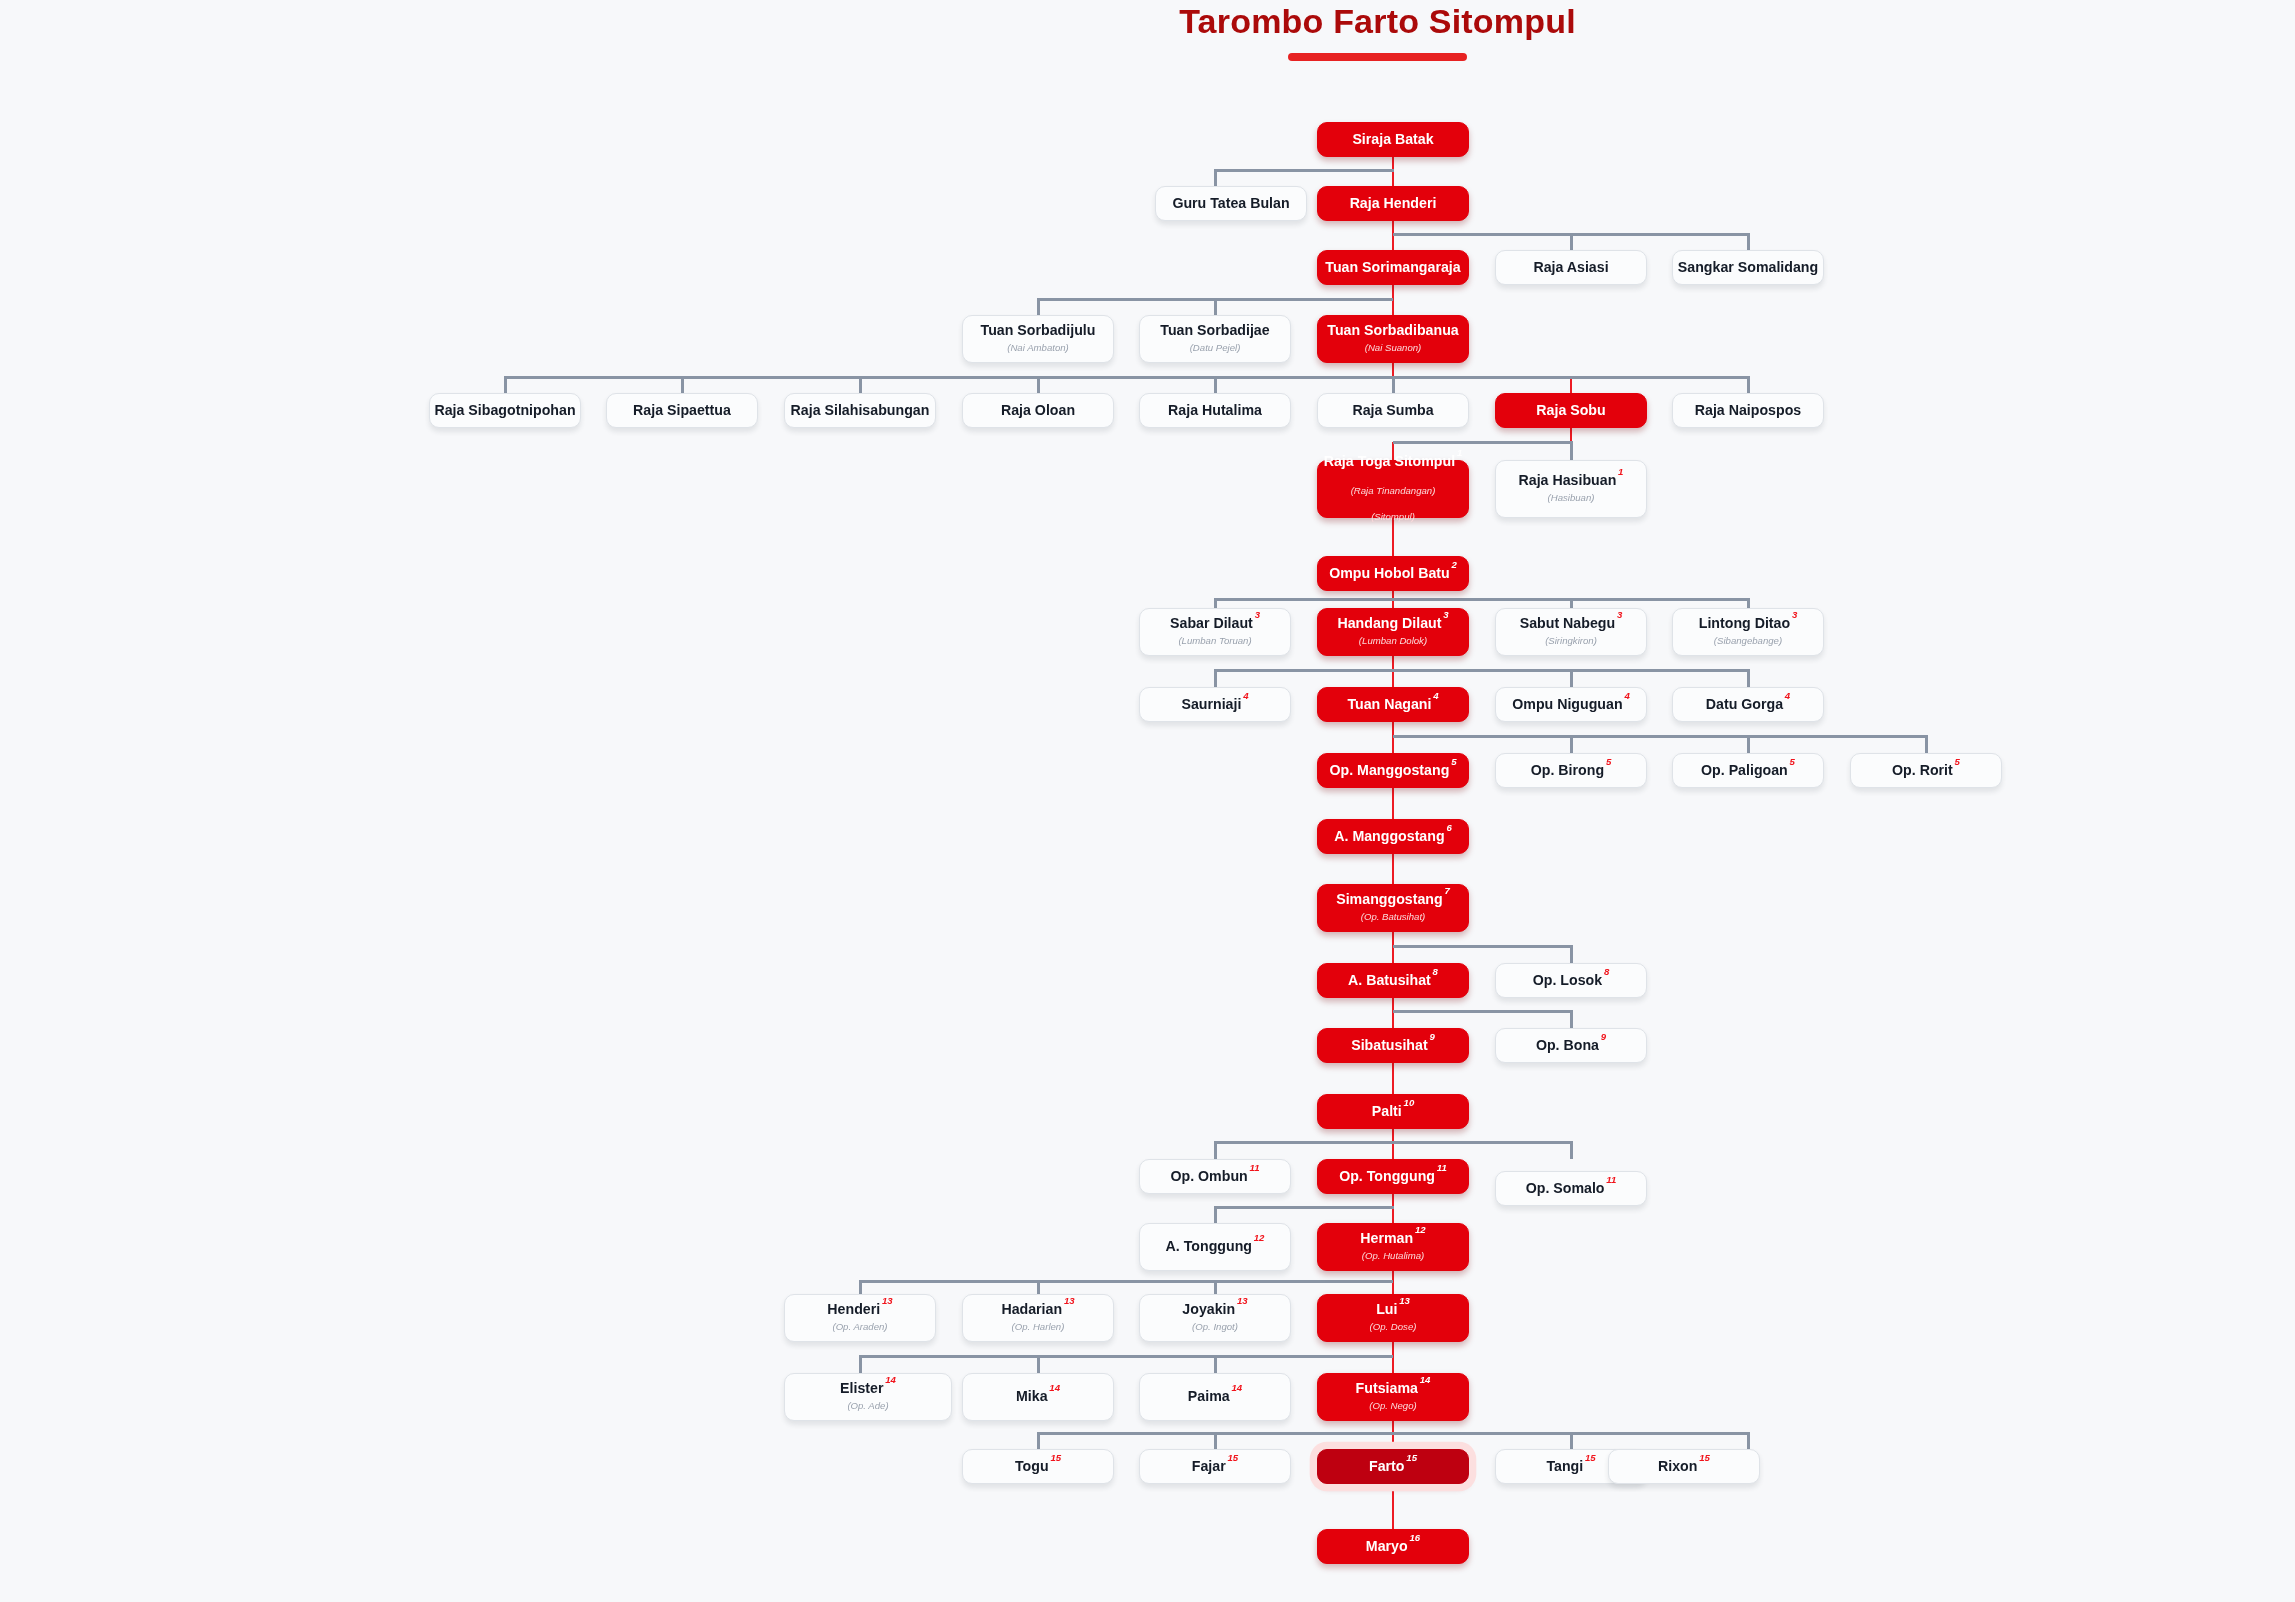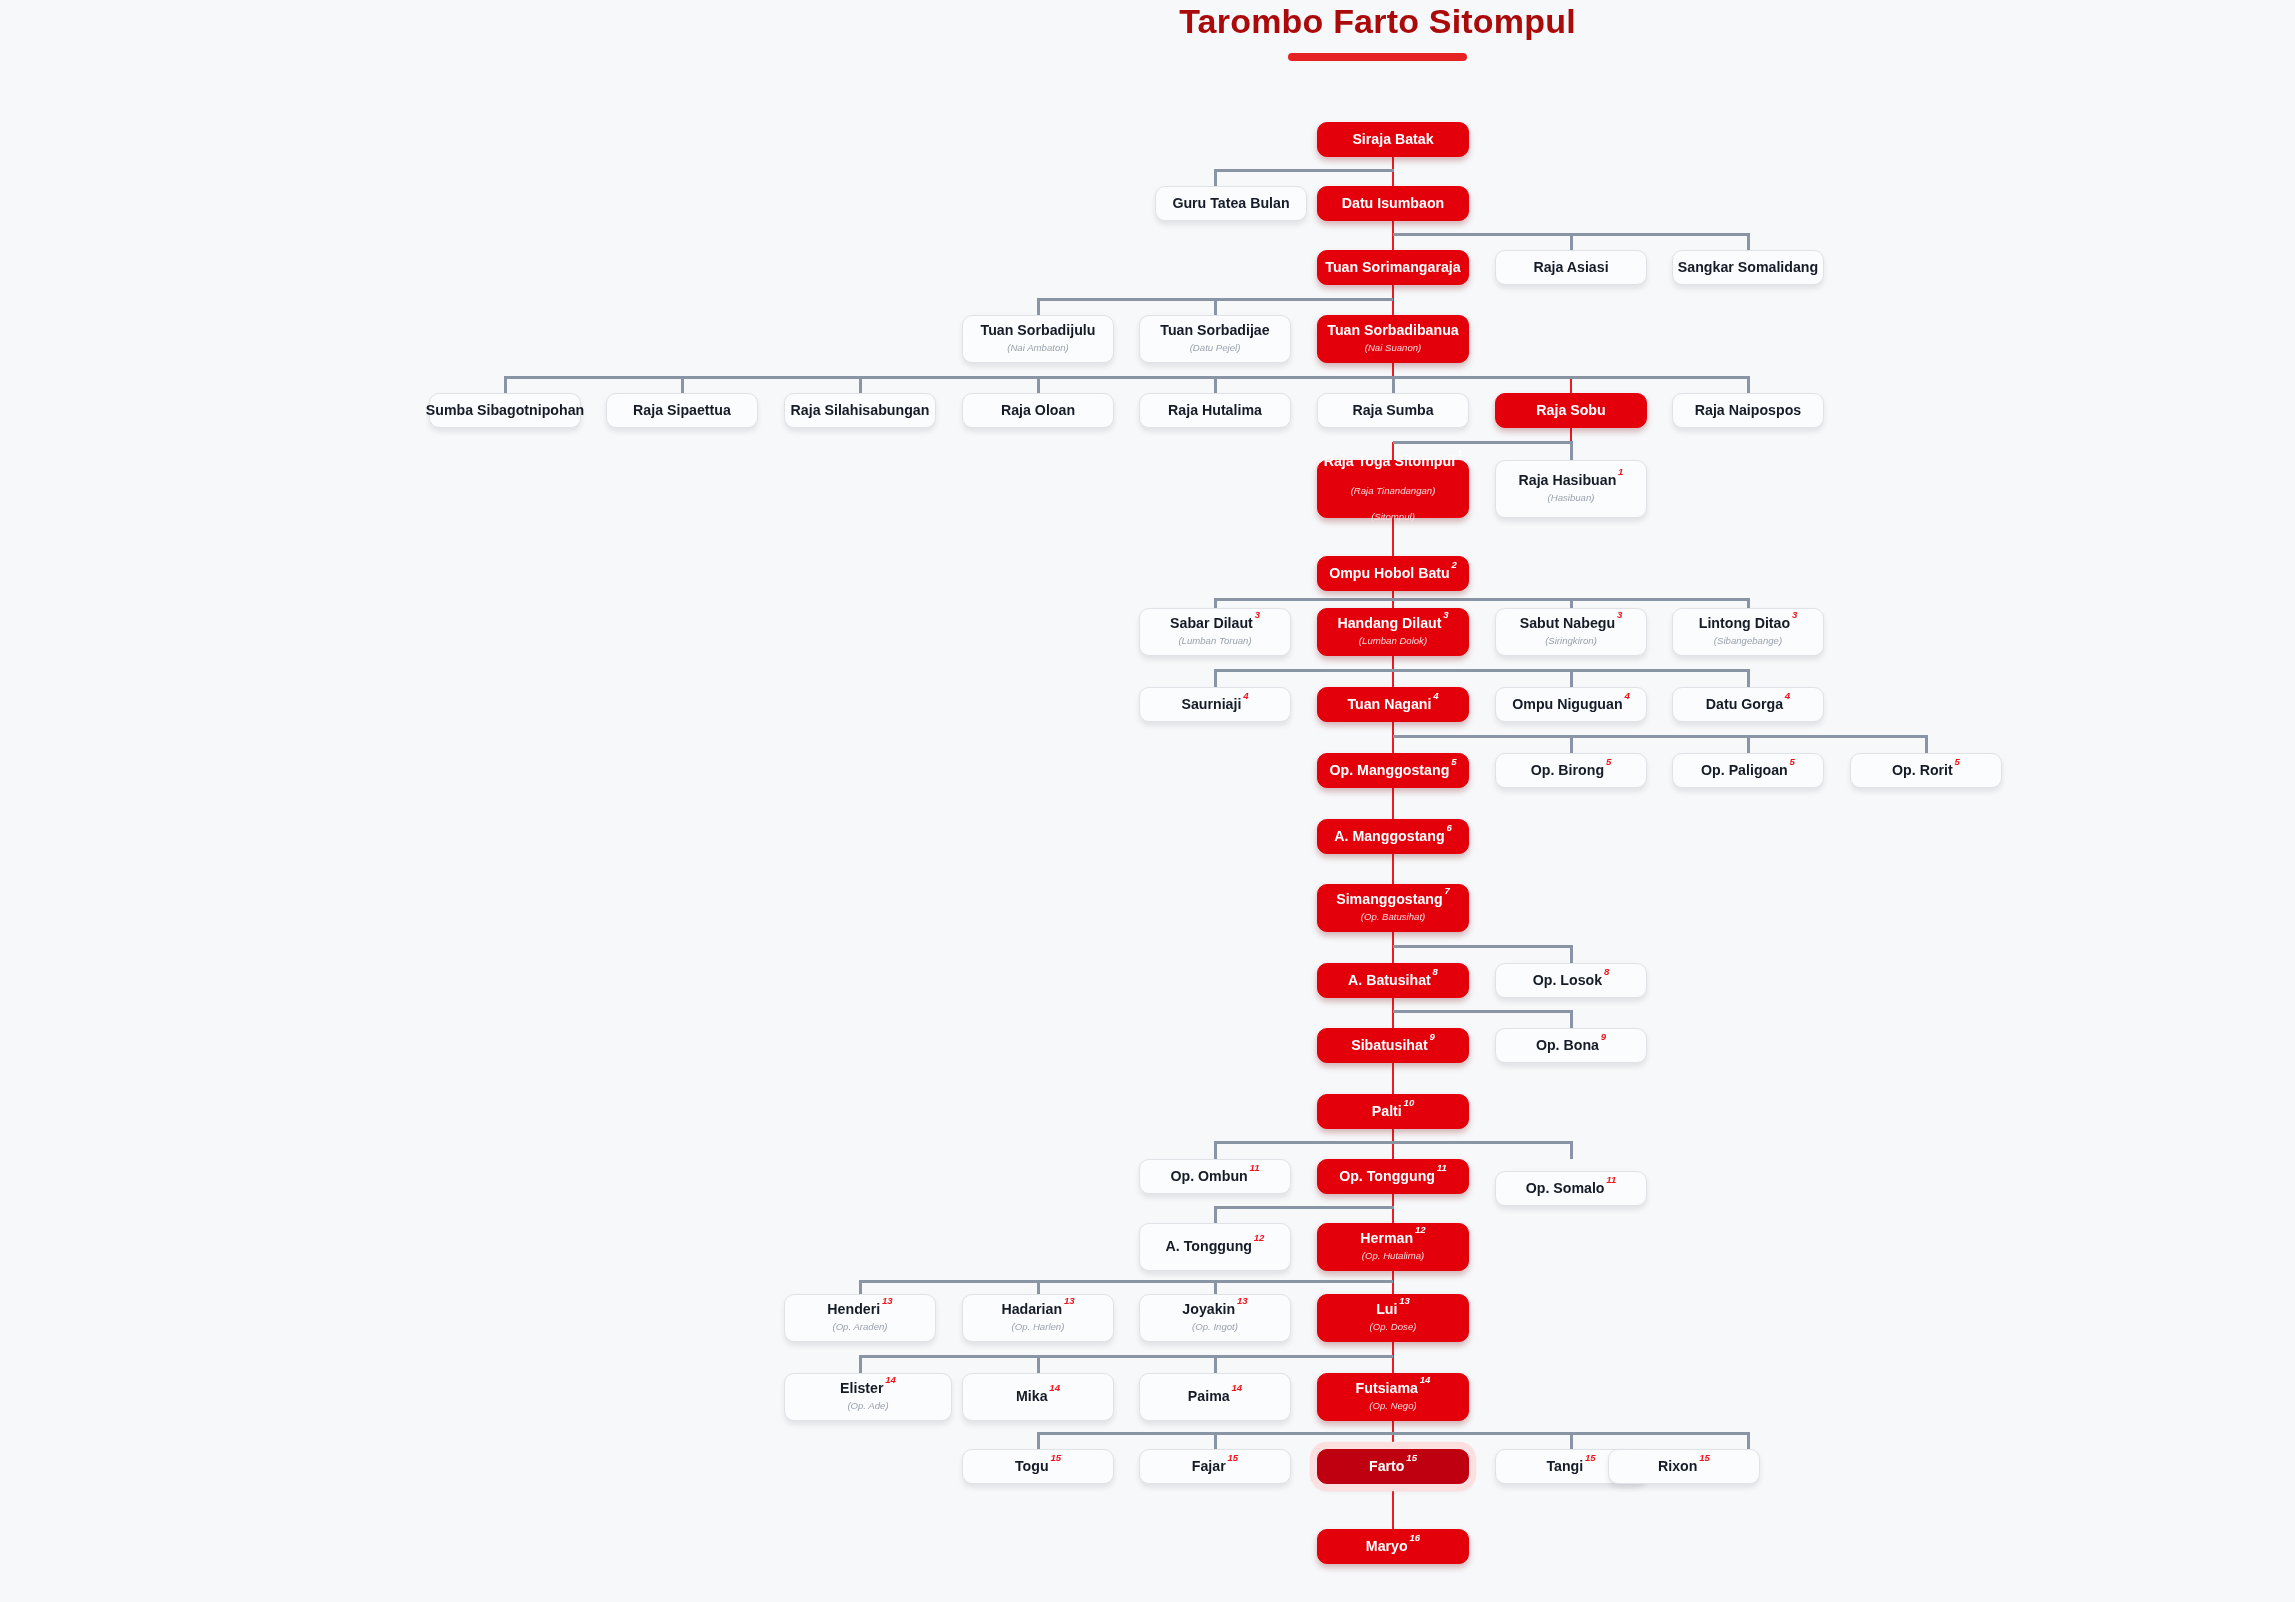--- a/index.html
+++ b/index.html
@@ -139,21 +139,21 @@
 </div>
 
 <div id="tree">
     <div class="node hl" style="left: 1317px; top: 122px; width: 152px; height: 35px; z-index: 3;">
       <div class="nm">Siraja Batak</div>
     </div>
     <div class="node plain" style="left: 1139px; top: 186px; width: 152px; height: 35px; z-index: 3; margin-left: 16px;">
       <div class="nm">Guru Tatea Bulan</div>
     </div>
     <div class="node hl" style="left: 1317px; top: 186px; width: 152px; height: 35px; z-index: 3;">
-      <div class="nm">Datu Isumbaon</div>
+      <div class="nm">Raja Henderi</div>
     </div>
     <div class="node hl" style="left: 1317px; top: 250px; width: 152px; height: 35px; z-index: 3;">
       <div class="nm">Tuan Sorimangaraja</div>
     </div>
     <div class="node plain" style="left: 1495px; top: 250px; width: 152px; height: 35px; z-index: 3;">
       <div class="nm">Raja Asiasi</div>
     </div>
     <div class="node plain" style="left: 1672px; top: 250px; width: 152px; height: 35px; z-index: 3;">
       <div class="nm">Sangkar Somalidang</div>
     </div>
@@ -163,21 +163,21 @@
     </div>
     <div class="node plain" style="left: 1139px; top: 315px; width: 152px; height: 48px; z-index: 3;">
       <div class="nm">Tuan Sorbadijae</div>
       <div class="sub">(Datu Pejel)</div>
     </div>
     <div class="node hl" style="left: 1317px; top: 315px; width: 152px; height: 48px; z-index: 3;">
       <div class="nm">Tuan Sorbadibanua</div>
       <div class="sub">(Nai Suanon)</div>
     </div>
     <div class="node plain" style="left: 429px; top: 393px; width: 152px; height: 35px; z-index: 3;">
-      <div class="nm">Sumba Sibagotnipohan</div>
+      <div class="nm">Raja Sibagotnipohan</div>
     </div>
     <div class="node plain" style="left: 606px; top: 393px; width: 152px; height: 35px; z-index: 3;">
       <div class="nm">Raja Sipaettua</div>
     </div>
     <div class="node plain" style="left: 784px; top: 393px; width: 152px; height: 35px; z-index: 3;">
       <div class="nm">Raja Silahisabungan</div>
     </div>
     <div class="node plain" style="left: 962px; top: 393px; width: 152px; height: 35px; z-index: 3;">
       <div class="nm">Raja Oloan</div>
     </div>

